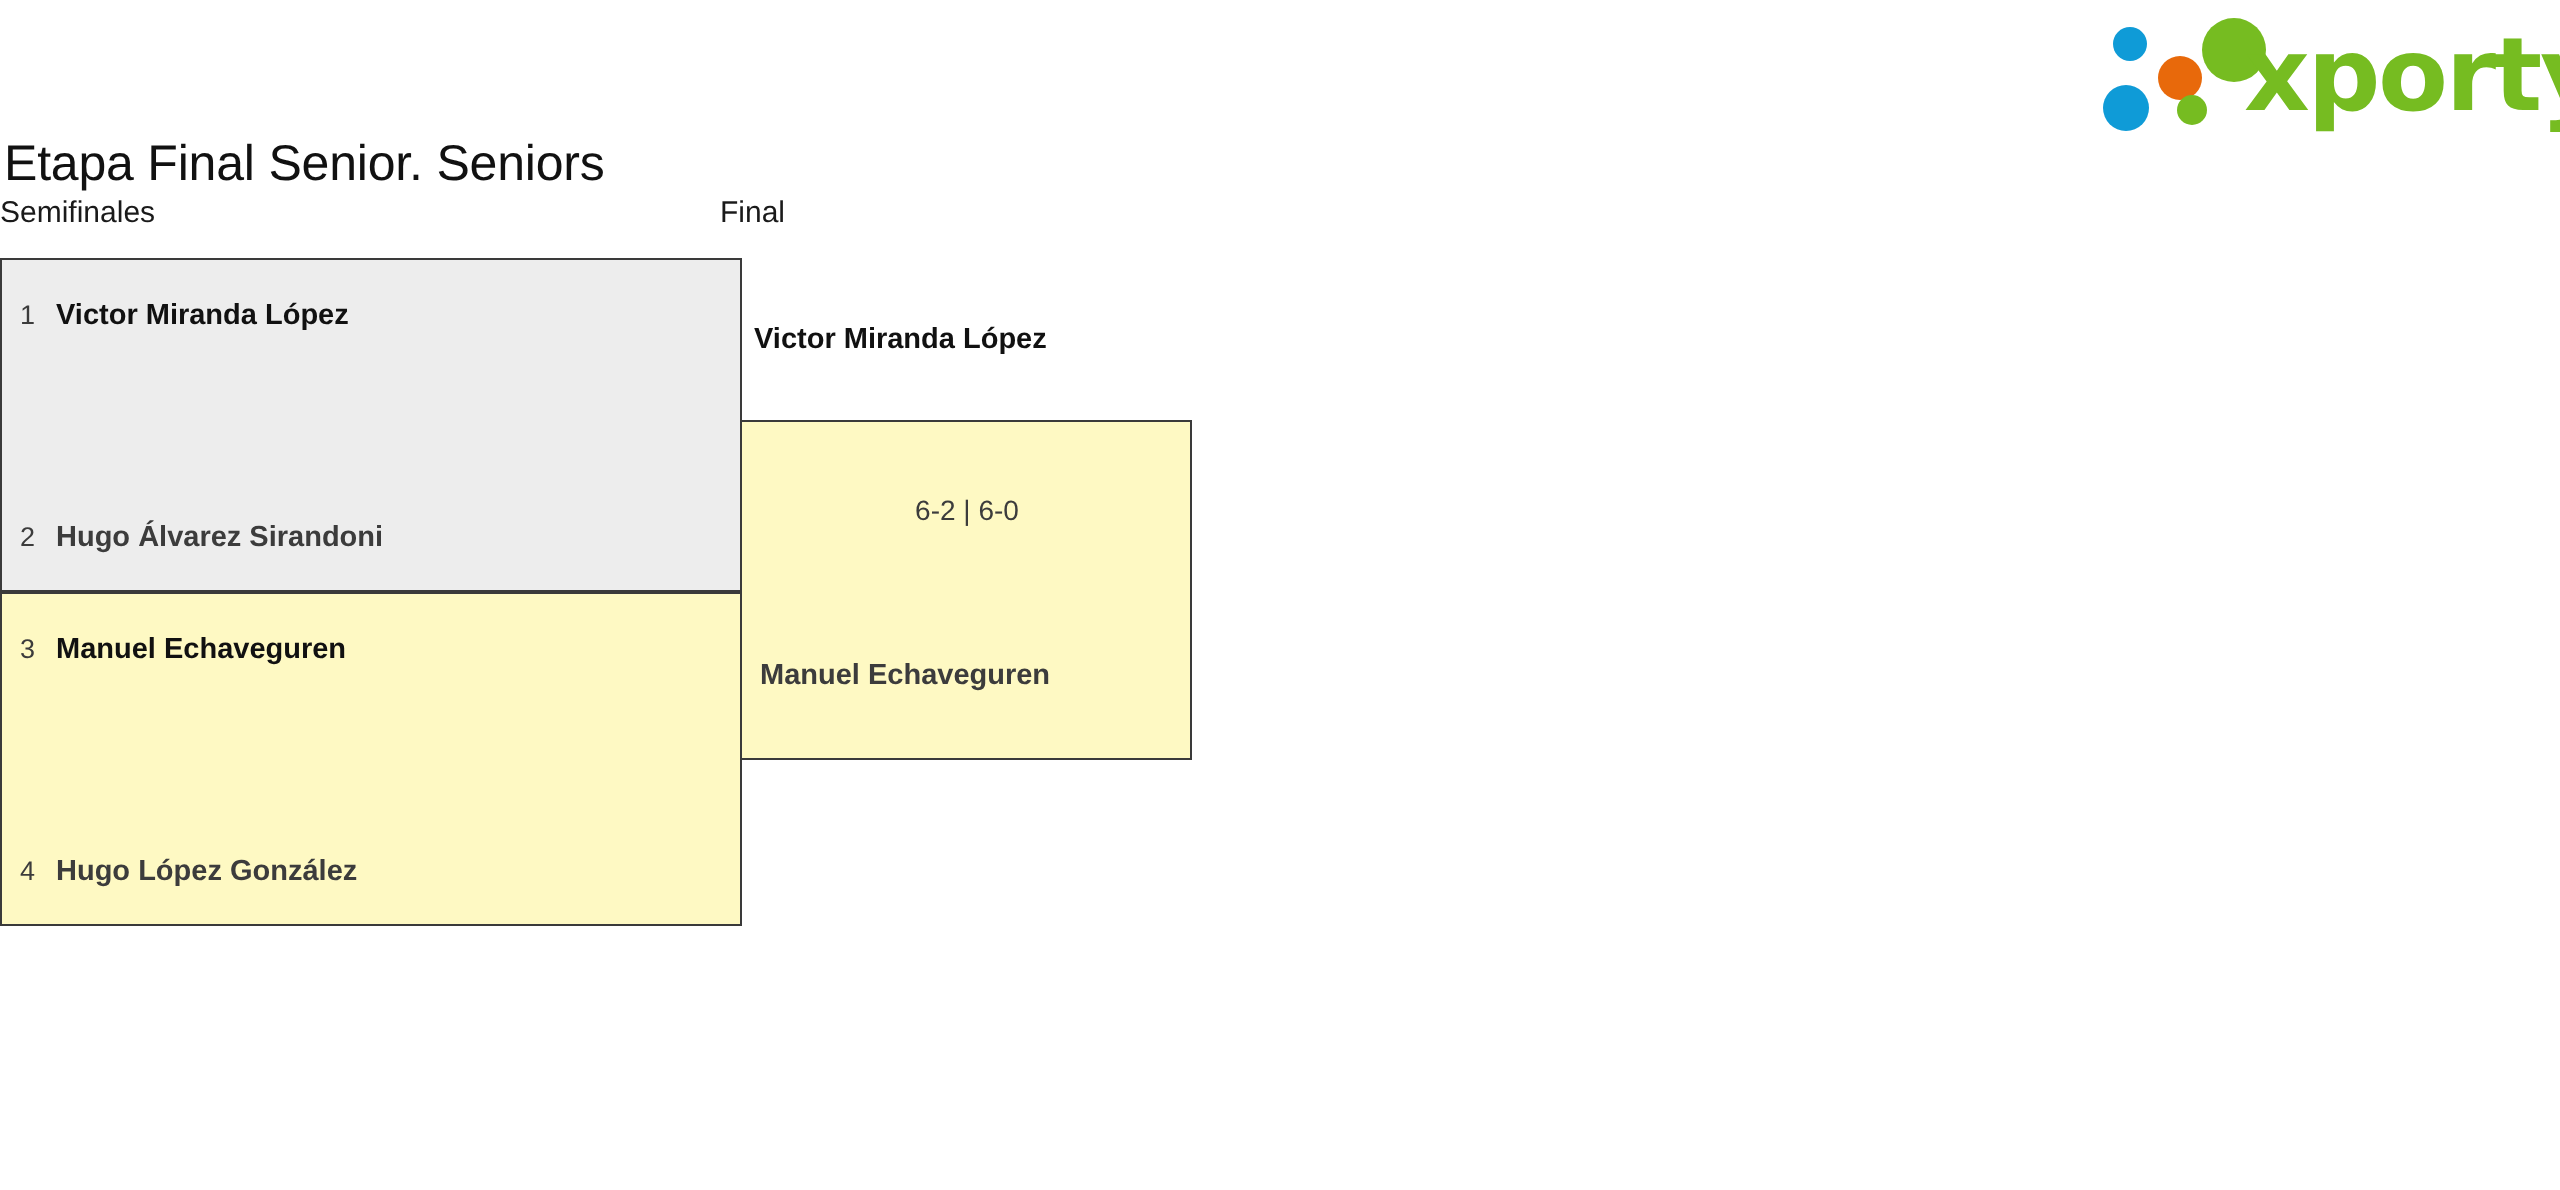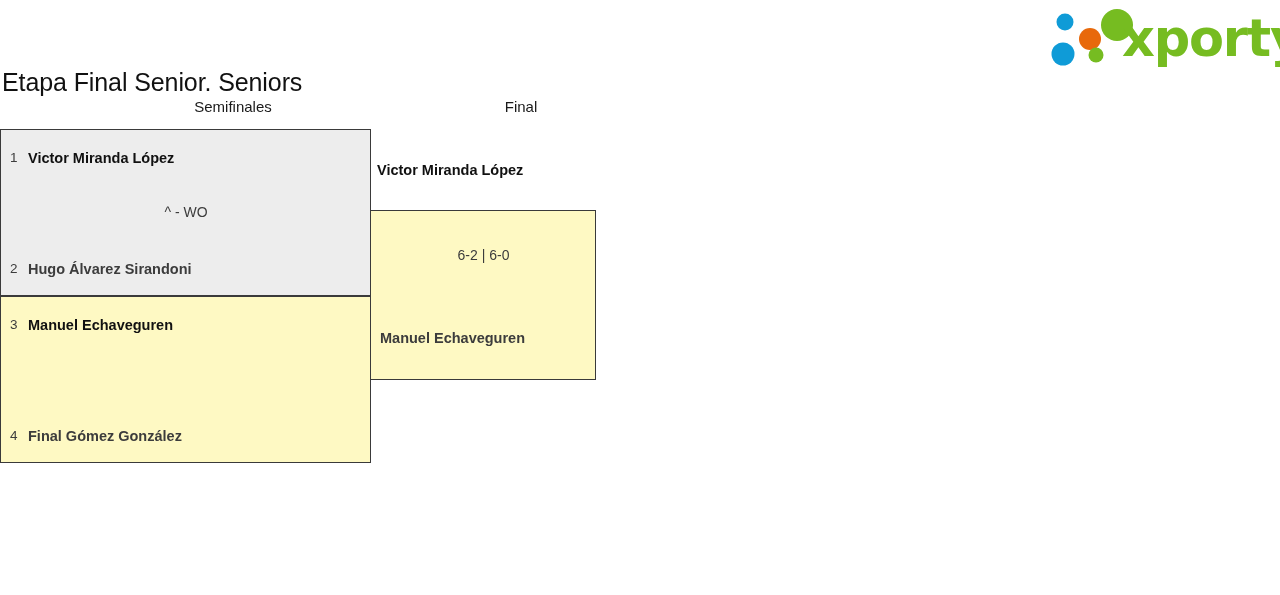--- a/index.html
+++ b/index.html
@@ -60,23 +60,21 @@
     font-family: "DejaVu Sans", "Liberation Sans", sans-serif;
   }
 
   
   .round-title {
     position: absolute;
     font-size: 15px;
     line-height: 20px;
     font-weight: 400;
     color: #1a1a1a;
-    text-align: center;
-    white-space: nowrap;
-    padding-left: 48px;
+    white-space: nowrap;
   }
   #round-title-0 { left: 0px;   top: 97px; width: 370px; }
   #round-title-1 { left: 360px; top: 97px; width: 226px; }
 
   
   #bracket {
     position: absolute;
     left: 0;
     top: 0;
     width: 1280px;
@@ -168,35 +166,34 @@
 <div id="bracket">
 
   <div class="round-title" id="round-title-0">Semifinales</div>
   <div class="round-title" id="round-title-1">Final</div>
 
   <div class="match-box highlight" style="left:0px; top:129px; width:371px; height:167px;">
     <div class="slot top winner">
       <span class="seed">1</span>
       <span class="pname">Victor Miranda López</span>
     </div>
-    <div class="match-score">^ - WO</div>
     <div class="slot bottom">
       <span class="seed">2</span>
       <span class="pname">Hugo Álvarez Sirandoni</span>
     </div>
   </div>
 
   <div class="match-box" style="left:0px; top:296px; width:371px; height:167px;">
     <div class="slot top winner">
       <span class="seed">3</span>
       <span class="pname">Manuel Echaveguren</span>
     </div>
     <div class="slot bottom">
       <span class="seed">4</span>
-      <span class="pname">Final Gómez González</span>
+      <span class="pname">Hugo López González</span>
     </div>
   </div>
 
   <div class="final-winner-label" style="left:377px; top:159px;">Victor Miranda López</div>
 
   <div class="match-box" style="left:370px; top:210px; width:226px; height:170px;">
     <div class="match-score" style="top:34px;">6-2 | 6-0</div>
     <div class="slot bottom" style="top:116px;">
       <span class="pname">Manuel Echaveguren</span>
     </div>

